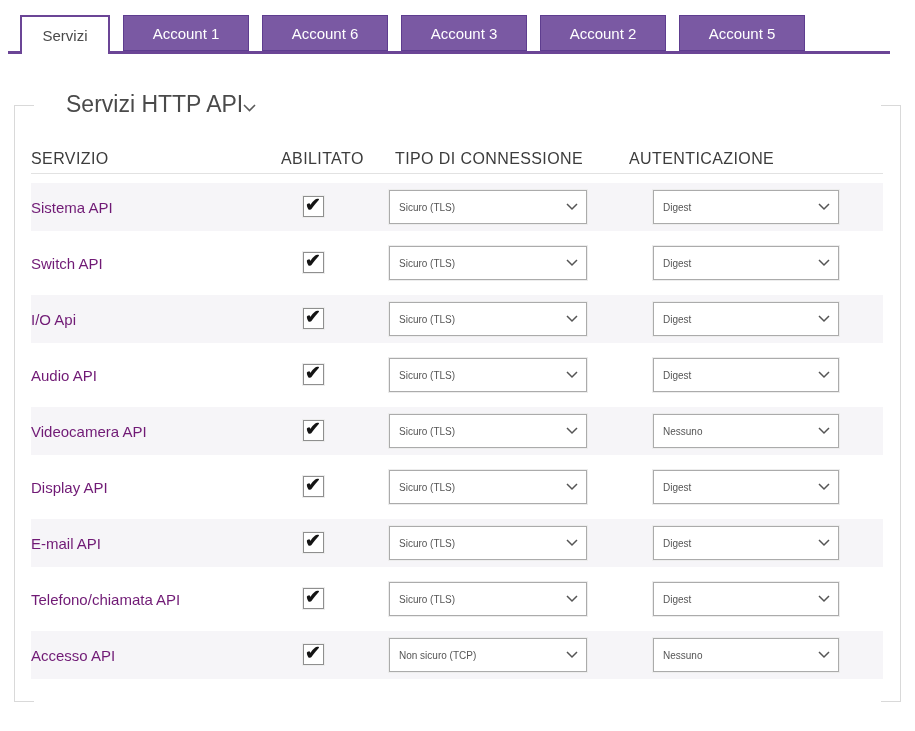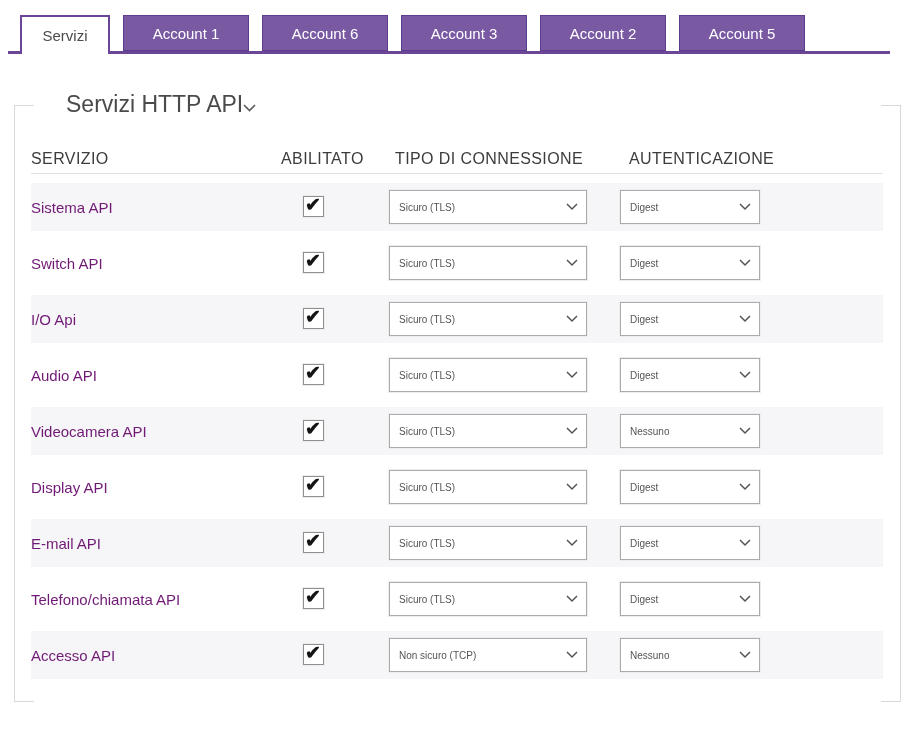--- a/index.html
+++ b/index.html
@@ -36,21 +36,21 @@
   .row { position:relative; height:56px; display:flex; align-items:center; padding:4px 0; }
   .row:nth-child(odd) { background:var(--row-stripe,#f6f5f8); background-clip:content-box; }
   .svc-label { margin-left:0; font-size:15px; color:#701a75; white-space:nowrap; }
 
   .cbx { position:absolute; left:272px; top:50%; margin-top:-11px; width:21px; height:21px; background:#fff;
          border:1px solid #8f8f8f; box-shadow:0 0 0 1px #ededed; cursor:pointer; }
   .cbx .mark { position:absolute; left:1px; top:-3px; font-size:19px; font-weight:bold; color:#141414; line-height:1.2; }
 
   .selwrap { position:absolute; top:50%; margin-top:-17px; height:34px; }
   .selwrap.conn { left:358px; width:198px; }
-  .selwrap.auth { left:589px; width:140px;border-radius:11px; }
+  .selwrap.auth { left:622px; width:186px;border-radius:11px; }
   .selwrap select { width:100%; height:100%; appearance:none; -webkit-appearance:none; background:#fff;
                     border:1px solid #ababab; box-shadow:0 0 0 1px #ededed; font-family:"Liberation Sans", sans-serif;
                     font-size:10px; color:#555; padding:0 28px 0 9px; border-radius:0; cursor:pointer; }
   .selwrap .chev { position:absolute; right:9px; top:50%; margin-top:-4px; pointer-events:none; display:block; }
 </style>
 </head>
 <body>
 
 <div class="tab-underline"></div>
 <nav class="tabbar">

